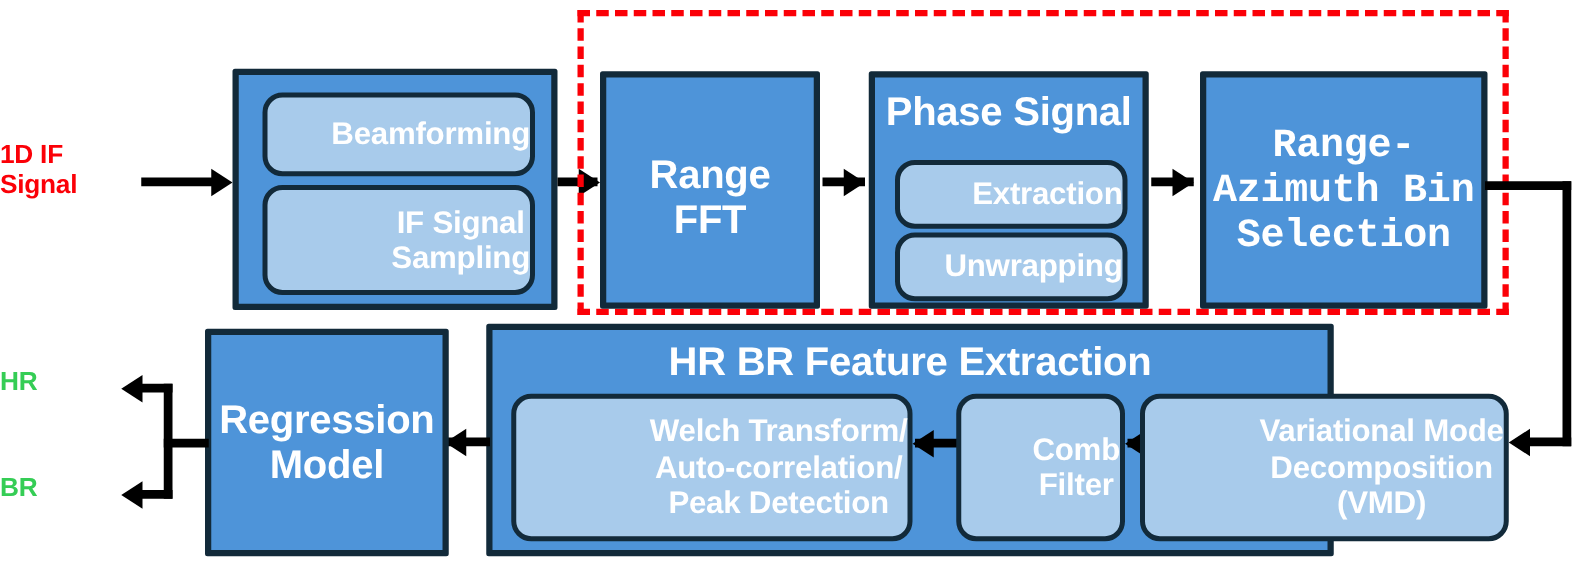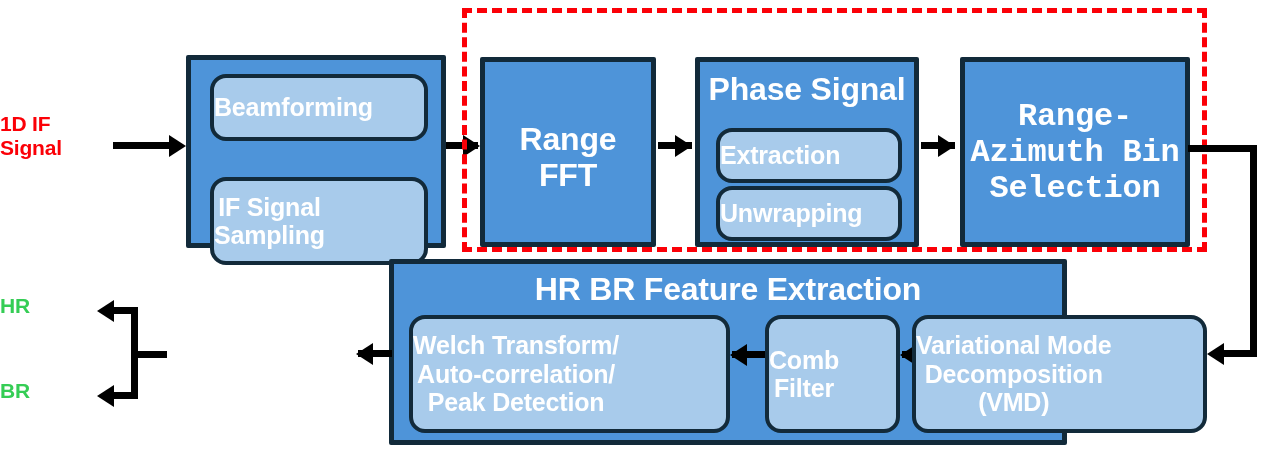--- a/index.html
+++ b/index.html
@@ -56,21 +56,21 @@
     text-align: center;
     white-space: pre-line;
     letter-spacing: -0.2px;
   }
   .subbox {
     background: #a8cbeb;
     border: 4px solid #122a3a;
     border-radius: 16px;
     display: flex;
     align-items: center;
-    justify-content: flex-start;
+    justify-content: flex-end;
   }
   .subbox-label {
     color: #ffffff;
     font-weight: bold;
     font-size: 25px;
     line-height: 1.14;
     text-align: center;
     white-space: pre-line;
     letter-spacing: -0.2px;
   }
@@ -106,21 +106,21 @@
   <div class="abs io-label io-red" style="left:0px; top:112px; width:113px;">1D IF
 Signal</div>
 
   <div class="abs hline" style="left:113px; top:142px; width:58px;"></div>
   <div class="abs arrow-r" style="left:169px; top:135px;"></div>
 
   <div class="abs bigbox" style="left:186px; top:55px; width:260px; height:193px;">
     <div class="abs subbox" style="left:19px; top:14px; width:218px; height:67px;">
       <span class="subbox-label">Beamforming</span>
     </div>
-    <div class="abs subbox" style="left:19px; top:88px; width:218px; height:88px;margin-top:29px;">
+    <div class="abs subbox" style="left:19px; top:88px; width:218px; height:88px;">
       <span class="subbox-label">IF Signal
 Sampling</span>
     </div>
   </div>
 
   <div class="abs hline" style="left:446px; top:142px; width:32px;"></div>
   <div class="abs arrow-r" style="left:463px; top:135px;"></div>
 
   <div class="abs dashed-region" style="left:462px; top:8px; width:745px; height:244px;"></div>
 
@@ -179,20 +179,24 @@
     <div class="abs subbox" style="left:518px; top:51px; width:295px; height:118px;">
       <span class="subbox-label">Variational Mode
 Decomposition
 (VMD)</span>
     </div>
   </div>
 
   <div class="abs hline" style="left:358px; top:350px; width:34px;"></div>
   <div class="abs arrow-l" style="left:356px; top:343px;"></div>
 
+  <div class="abs bigbox" style="left:164px; top:263px; width:195px; height:182px;">
+    <div class="bigbox-label" style="top:50px;">Regression
+Model</div>
+  </div>
 
   <div class="abs hline" style="left:131px; top:351px; width:36px;"></div>
   <div class="abs vline" style="left:131px; top:307px; height:92px;"></div>
 
   <div class="abs hline" style="left:113px; top:307px; width:25px;"></div>
   <div class="abs arrow-l" style="left:97px; top:300px;"></div>
 
   <div class="abs hline" style="left:113px; top:392px; width:25px;"></div>
   <div class="abs arrow-l" style="left:97px; top:385px;"></div>
 

